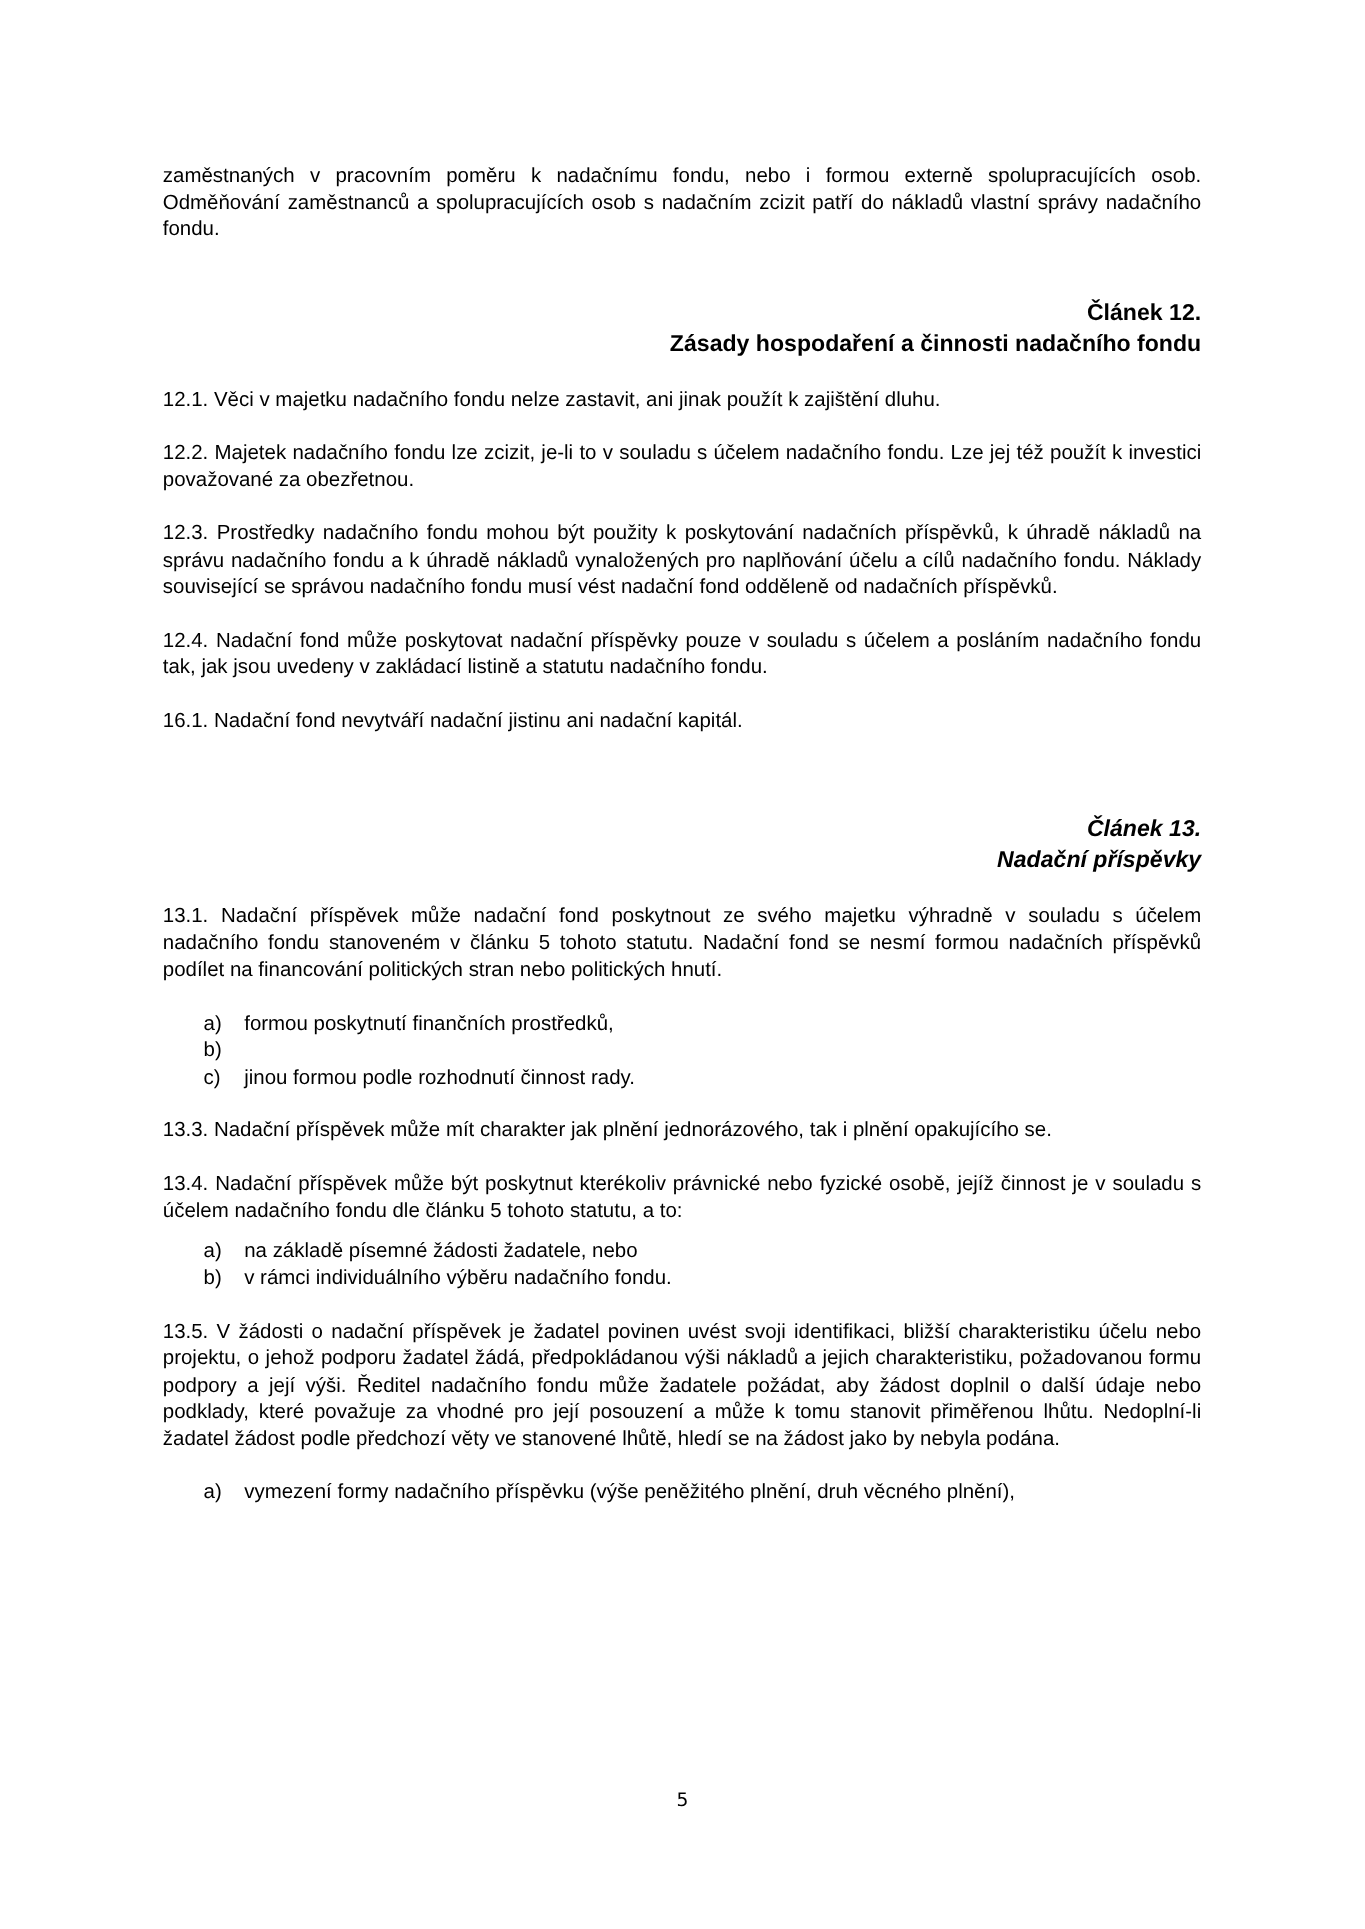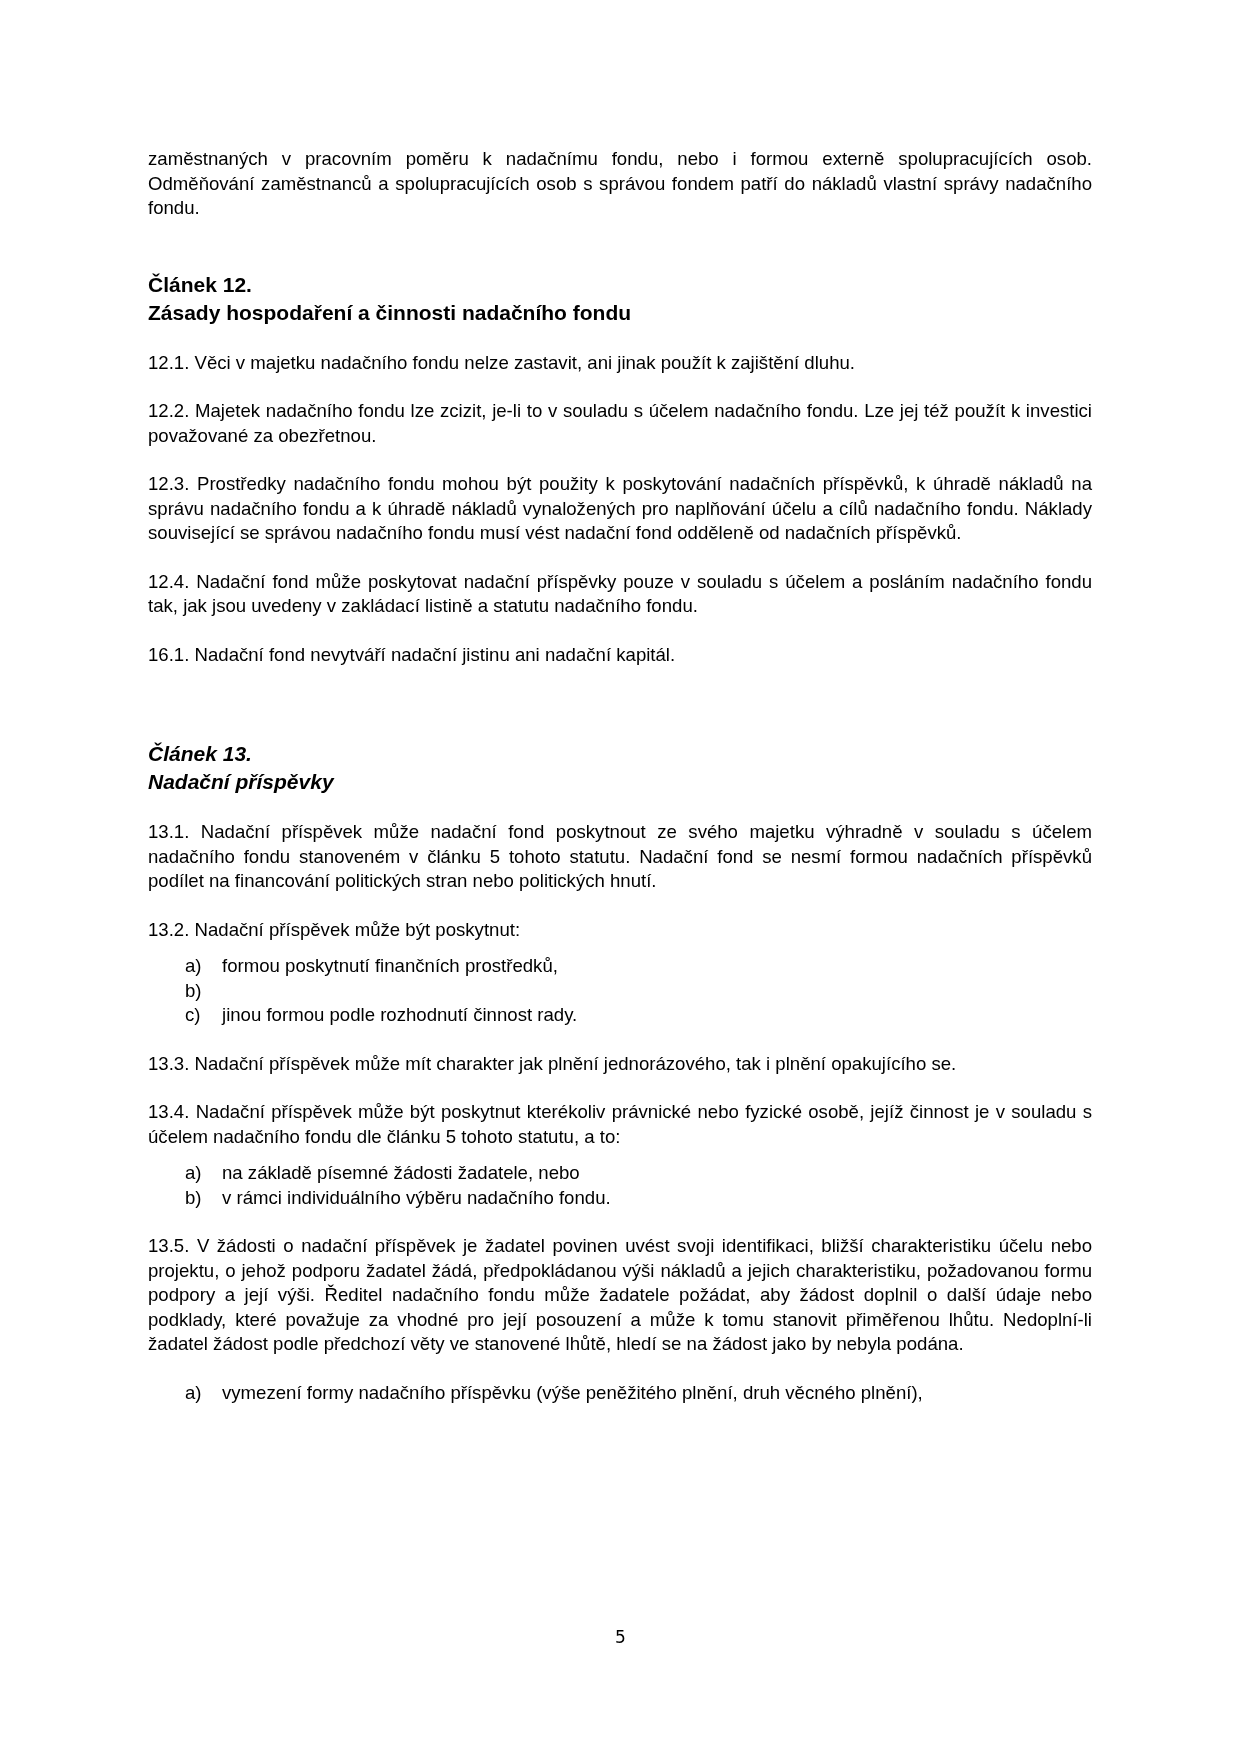--- a/index.html
+++ b/index.html
@@ -23,21 +23,21 @@
     }
     p {
       margin: 0;
       font-size: 18.6px;
       line-height: 24.5px;
       text-align: justify;
     }
     .para { margin-bottom: 24px; }
     .intro { margin-bottom: 0; }
     .heading {
-      text-align: left;
+      text-align: right;
       font-weight: bold;
       font-size: 21px;
       line-height: 28px;
     }
     .heading-block-12 { margin-top: 50px; margin-bottom: 24px; }
     .heading-block-13 { margin-top: 73px; margin-bottom: 24px; font-style: italic; }
     .list {
       margin: 0 0 24px 0;
       padding: 0;
       list-style: none;
@@ -61,41 +61,40 @@
       text-align: center;
       font-family: "DejaVu Sans", sans-serif;
       font-size: 17px;
     }
   </style>
 </head>
 <body>
 
 <div class="page">
 
-  <p class="intro">zaměstnaných v pracovním poměru k nadačnímu fondu, nebo i formou externě spolupracujících osob. Odměňování zaměstnanců a spolupracujících osob s správou fondem patří do nákladů vlastní správy nadačního fondu.</p>
+  <p class="intro">zaměstnaných v pracovním poměru k nadačnímu fondu, nebo i formou externě spolupracujících osob. Odměňování zaměstnanců a spolupracujících osob s nadačním zcizit patří do nákladů vlastní správy nadačního fondu.</p>
 
   <div class="heading-block-12">
     <div class="heading">Článek 12.</div>
     <div class="heading">Zásady hospodaření a činnosti nadačního fondu</div>
   </div>
 
   <p class="para">12.1. Věci v majetku nadačního fondu nelze zastavit, ani jinak použít k zajištění dluhu.</p>
   <p class="para">12.2. Majetek nadačního fondu lze zcizit, je-li to v souladu s účelem nadačního fondu. Lze jej též použít k investici považované za obezřetnou.</p>
   <p class="para">12.3. Prostředky nadačního fondu mohou být použity k poskytování nadačních příspěvků, k úhradě nákladů na správu nadačního fondu a k úhradě nákladů vynaložených pro naplňování účelu a cílů nadačního fondu. Náklady související se správou nadačního fondu musí vést nadační fond odděleně od nadačních příspěvků.</p>
   <p class="para">12.4. Nadační fond může poskytovat nadační příspěvky pouze v souladu s účelem a posláním nadačního fondu tak, jak jsou uvedeny v zakládací listině a statutu nadačního fondu.</p>
   <p>16.1. Nadační fond nevytváří nadační jistinu ani nadační kapitál.</p>
 
   <div class="heading-block-13">
     <div class="heading">Článek 13.</div>
     <div class="heading">Nadační příspěvky</div>
   </div>
 
   <p class="para">13.1. Nadační příspěvek může nadační fond poskytnout ze svého majetku výhradně v souladu s účelem nadačního fondu stanoveném v článku 5 tohoto statutu. Nadační fond se nesmí formou nadačních příspěvků podílet na financování politických stran nebo politických hnutí.</p>
 
-  <p class="para" style="margin-bottom:12px">13.2. Nadační příspěvek může být poskytnut:</p>
   <ul class="list">
     <li>
       <span class="marker">a)</span>
       <span>formou poskytnutí finančních prostředků,</span>
     </li>
     <li>
       <span class="marker">b)</span>
     </li>
     <li>
       <span class="marker">c)</span>

